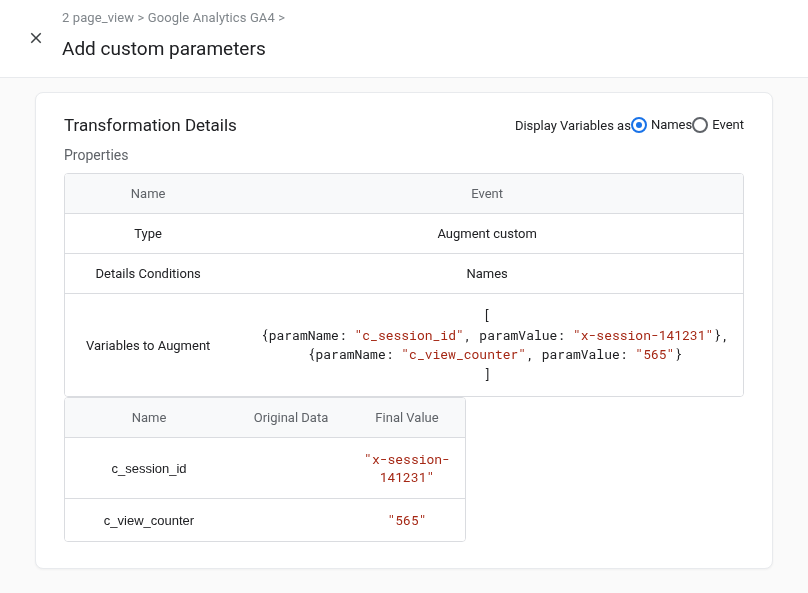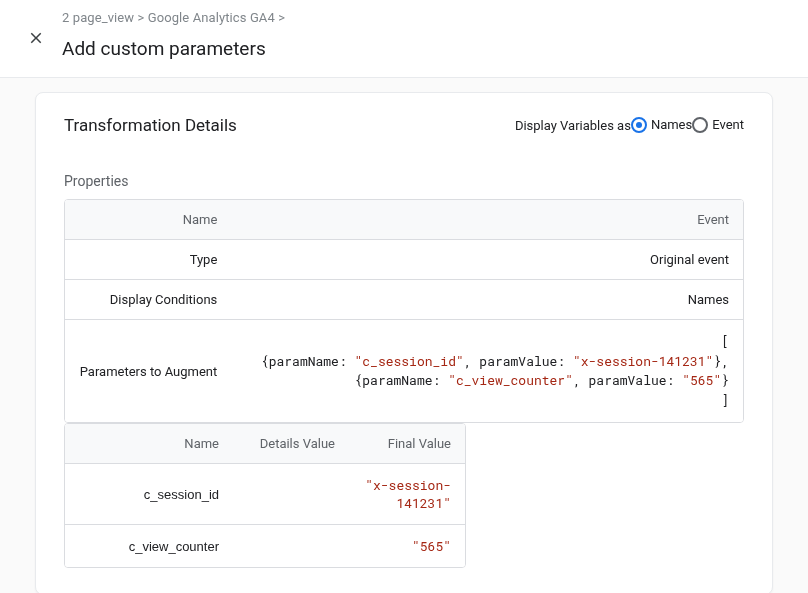--- a/index.html
+++ b/index.html
@@ -65,24 +65,24 @@
       margin-right:4px;
       box-sizing:border-box;
       position:relative;
     }
     .radio.checked .radio-dot { border-color: var(--radio-blue);}
     .radio.checked .radio-dot::after {
       content:""; position:absolute; left:3px; top:3px;
       width:6px; height:6px; border-radius:50%; background: var(--radio-blue);
     }
     .radio-label { font-size:13px; color: var(--text-strong);}
-    .section-title { font-size: 14px; color: var(--text-muted); margin-top: 38px; margin-bottom:10px;}
+    .section-title { font-size: 14px; color: var(--text-muted); margin-top: 12px; margin-bottom:10px;}
     
     table { border-collapse: collapse; width: 100%; background:#fff;}
-    th, td { text-align: right; font-size: 13px; padding: 12px 14px; }
+    th, td { text-align: center; font-size: 13px; padding: 12px 14px; }
     th { color: var(--text-muted); font-weight:400; background: #f8f9fa;}
     td { color: var(--text-strong); border-top: 1px solid var(--border); }
     .tbl { border: 1px solid var(--border); border-radius:4px; overflow:hidden;}
     
     .prop-name { width: 160px; white-space:nowrap;}
     .prop-val { }
     
     .code-block {
       font-family: "Roboto Mono", monospace;
       font-size: 13px;
@@ -140,45 +140,45 @@
       <table>
         <thead>
           <tr>
             <th class="prop-name">Name</th>
             <th class="prop-val">Event</th>
           </tr>
         </thead>
         <tbody>
           <tr>
             <td class="prop-name">Type</td>
-            <td class="prop-val">Original event</td>
+            <td class="prop-val">Augment custom</td>
           </tr>
           <tr>
-            <td class="prop-name">Display Conditions</td>
+            <td class="prop-name">Details Conditions</td>
             <td class="prop-val">Names</td>
           </tr>
           <tr>
-            <td class="prop-name">Parameters to Augment</td>
+            <td class="prop-name">Variables to Augment</td>
             <td class="prop-val">
               <div class="code-block"><span>[</span>
 <span>  {paramName: </span><span class="s">"c_session_id"</span><span>, paramValue: </span><span class="s">"x-session-141231"</span><span>},</span>
 <span>  {paramName: </span><span class="s">"c_view_counter"</span><span>, paramValue: </span><span class="s">"565"</span><span>}</span>
 <span>]</span></div>
             </td>
           </tr>
         </tbody>
       </table>
     </div>
 
     <div class="tbl event-wrap">
       <table>
         <thead>
           <tr>
             <th class="evt-name">Name</th>
-            <th class="evt-orig">Details Value</th>
+            <th class="evt-orig">Original Data</th>
             <th class="evt-final">Final Value</th>
           </tr>
         </thead>
         <tbody>
           <tr>
             <td class="evt-name mono">c_session_id</td>
             <td class="evt-orig"></td>
             <td class="evt-final mono-red">"x-session-141231"</td>
           </tr>
           <tr>

